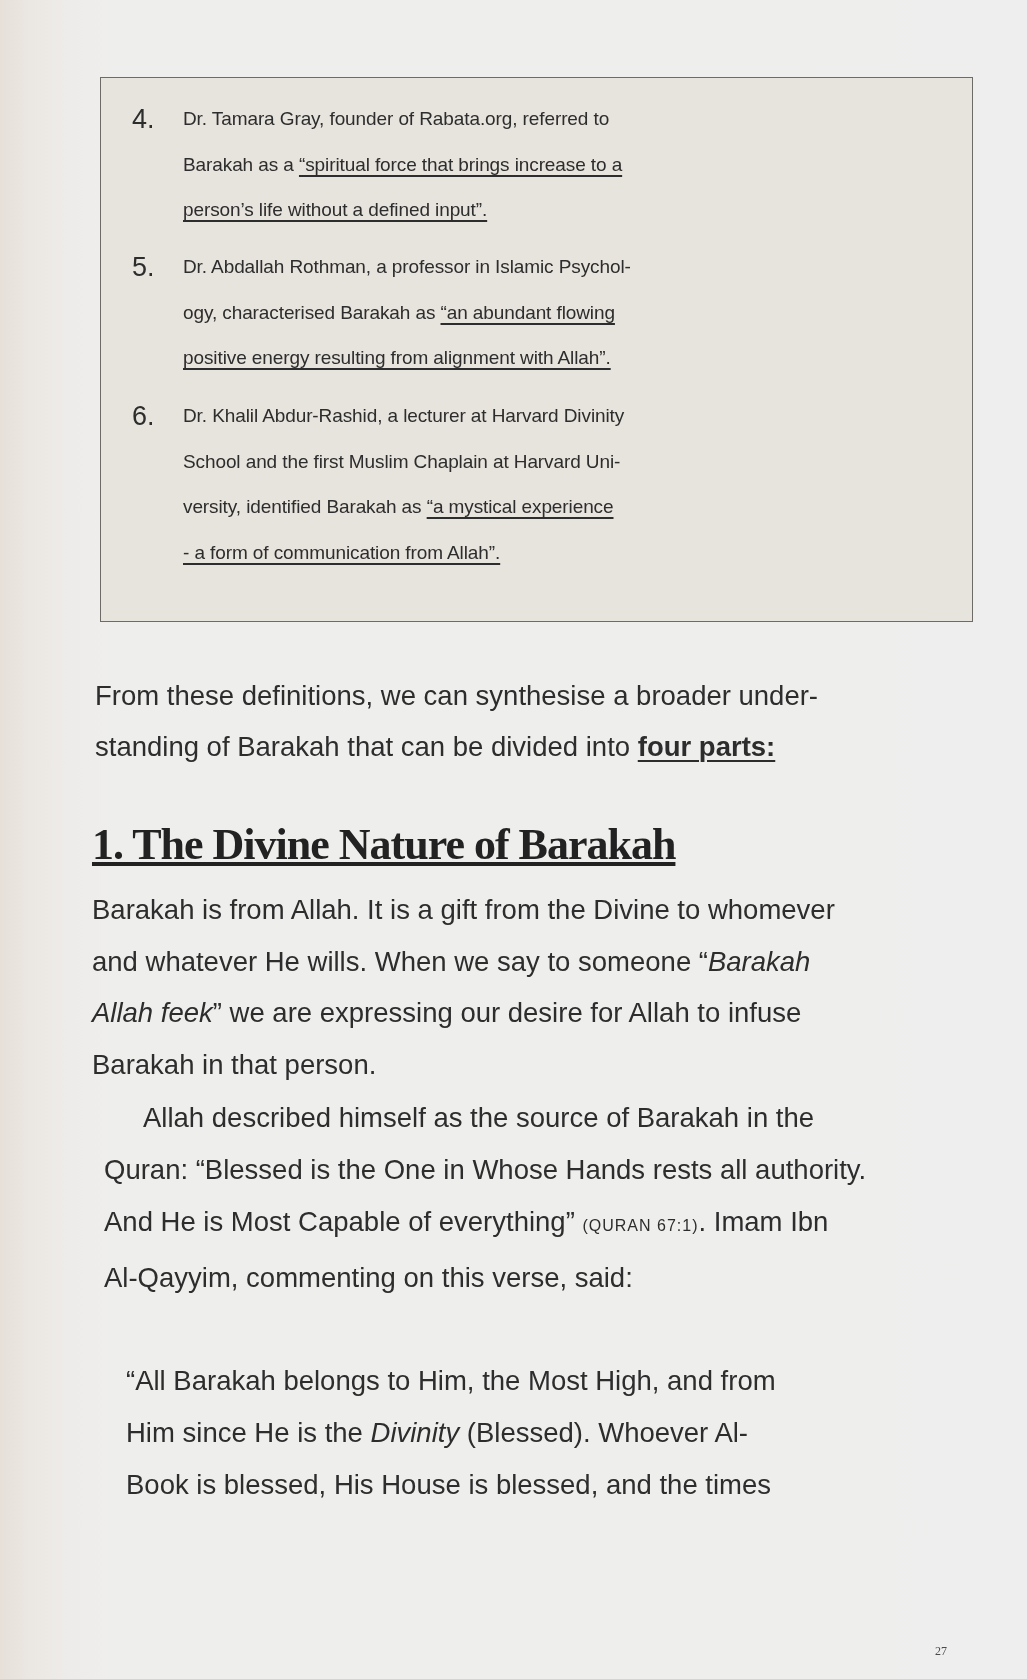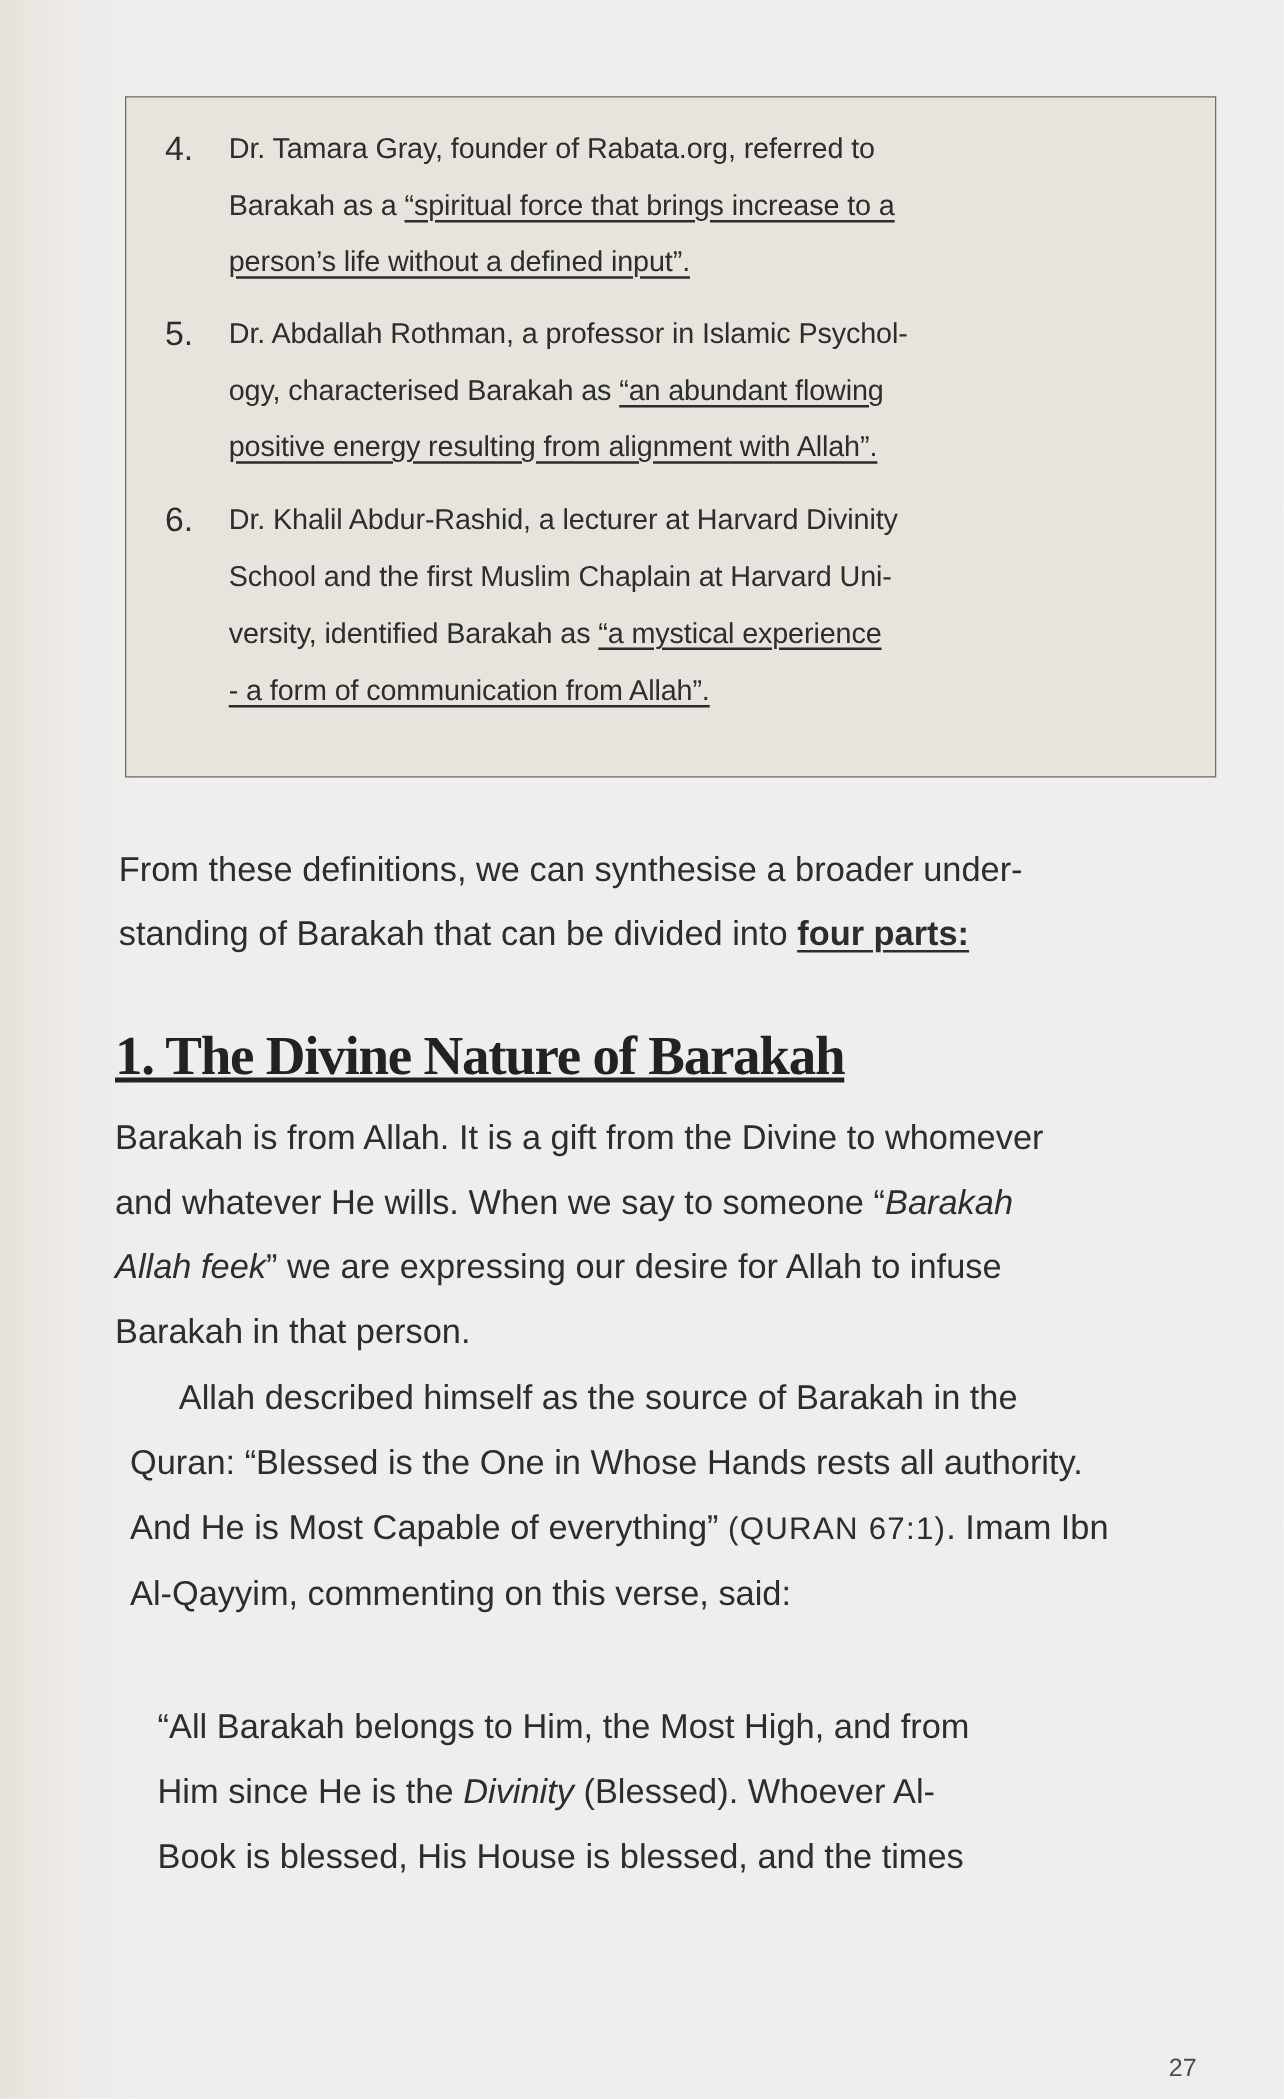--- a/index.html
+++ b/index.html
@@ -39,21 +39,21 @@
       position: absolute;
       left: 31px;
       font-size: 27px;
       line-height: 46px;
       color: #2d2d2d;
     }
     .def-text {
       position: absolute;
       left: 82px;
       width: 780px;
-      font-size: 23px;
+      font-size: 19px;
       line-height: 45.5px;
       color: #2d2d2d;
       letter-spacing: -0.1px;
     }
     .line {
       display: block;
       white-space: nowrap;
     }
     .u {
       text-decoration: underline;
@@ -96,34 +96,35 @@
     }
     .para2 {
       left: 104px;
       top: 1092px;
       line-height: 52px;
     }
     .indent {
       padding-left: 39px;
     }
     .cite {
-      font-size: 25px;
+      font-size: 16px;
       letter-spacing: 1px;
     }
     .quote {
       left: 126px;
       top: 1355px;
       line-height: 52px;
     }
     .page-number {
       position: absolute;
       left: 935px;
       top: 1644px;
-      font-size: 20px;
+      font-size: 12px;
       color: #4a4a4a;
+      font-family: Liberation Serif, serif;
     }
   </style>
 </head>
 <body>
 
 <div class="page">
 
   <div class="def-box">
 
     <div class="def-item" style="top:18px;">

